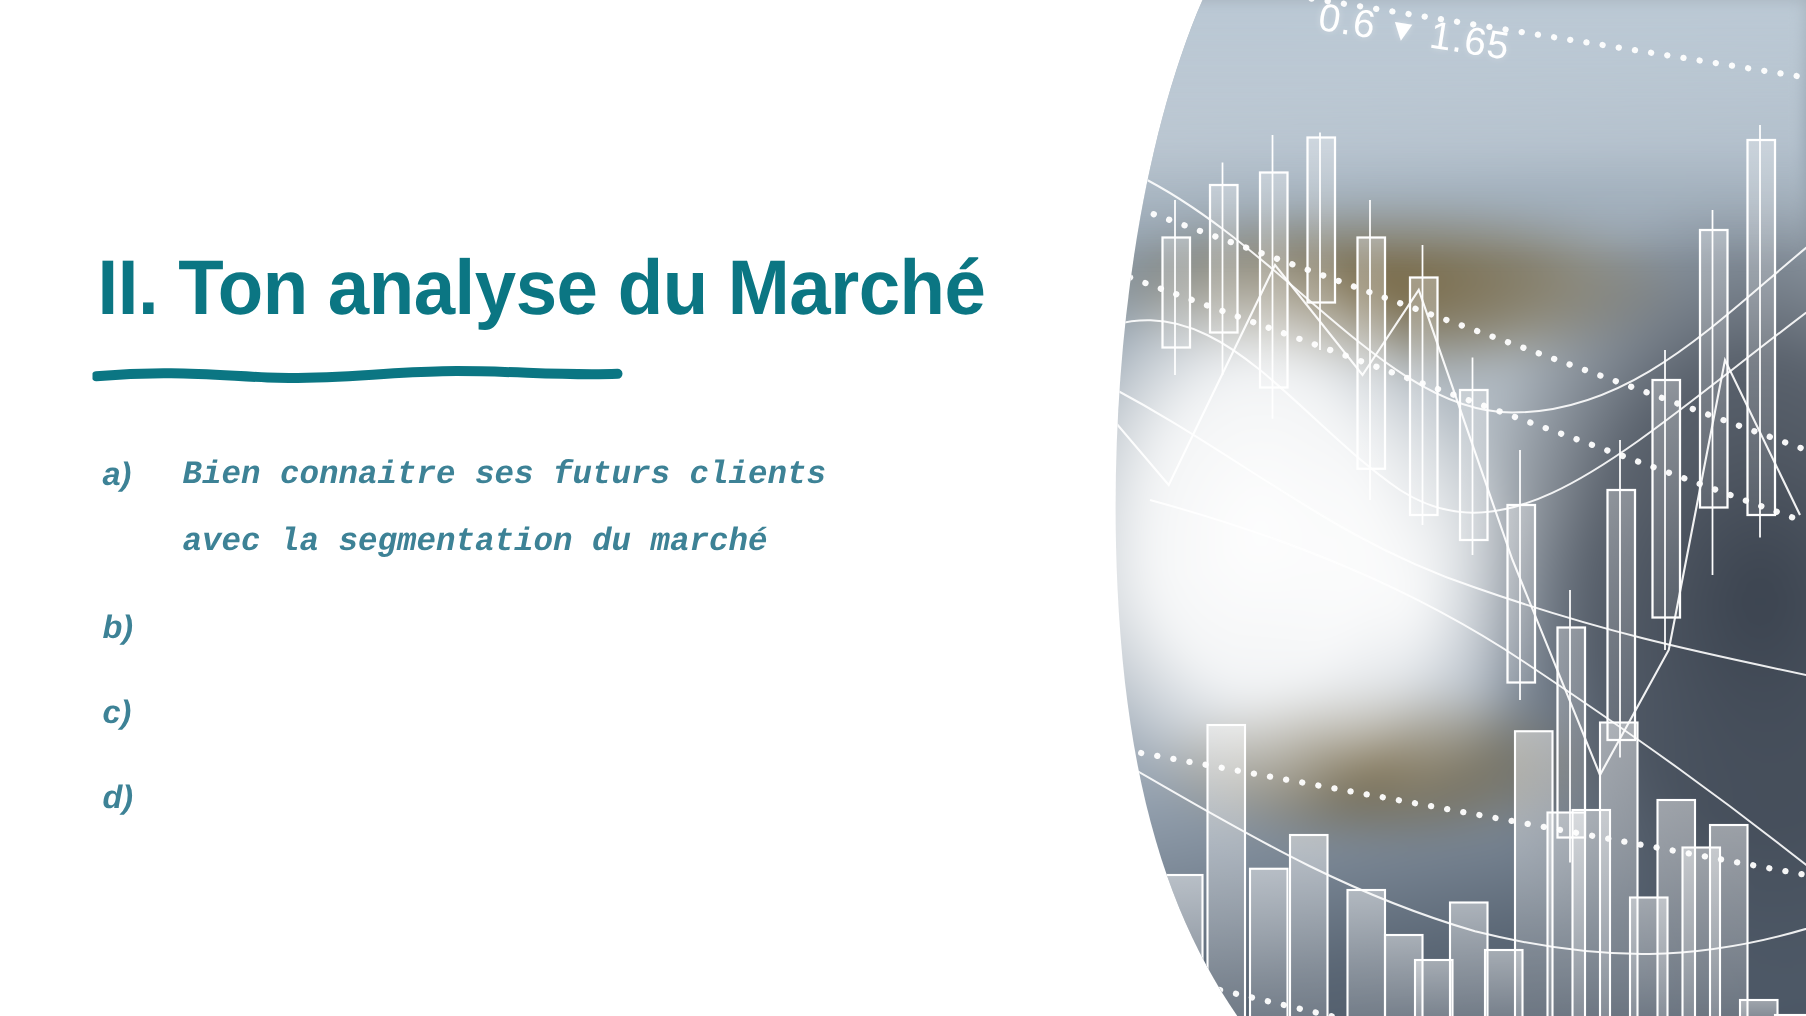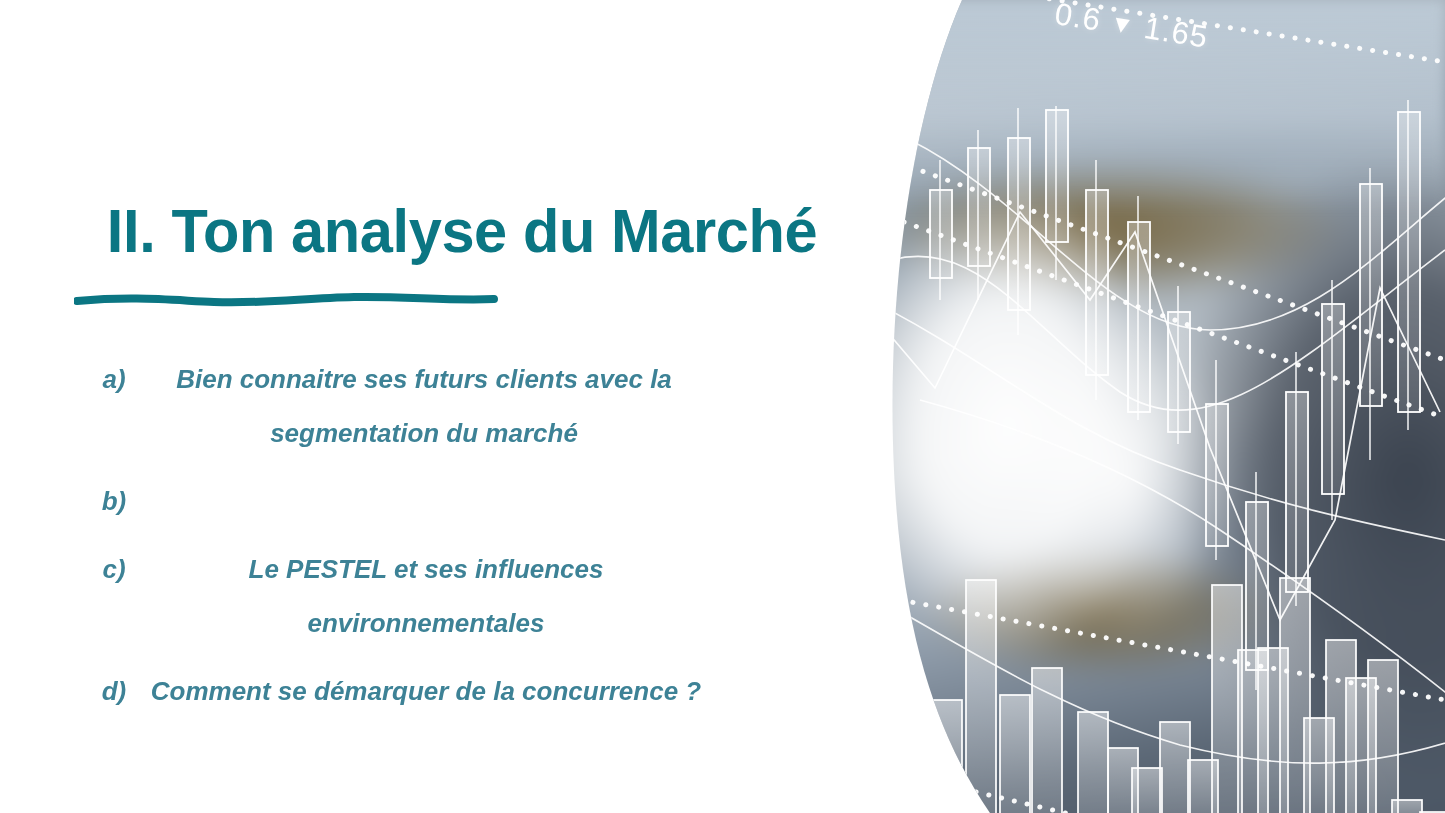--- a/index.html
+++ b/index.html
@@ -22,21 +22,20 @@
     overflow: hidden;
   }
 
   
   .content {
     position: absolute;
     left: 0;
     top: 0;
     width: 900px;
     height: 813px;
-    text-align: center;
   }
 
   .title {
     position: absolute;
     left: 78px;
     top: 198px;
     width: 800px;
     font-family: "Liberation Sans Narrow", "Liberation Sans", sans-serif;
     font-size: 62px;
     font-weight: 700;
@@ -76,21 +75,21 @@
     font-family: "Liberation Sans Narrow", "Liberation Sans", sans-serif;
     font-size: 26px;
     font-weight: 700;
     font-style: italic;
     color: #3d8296;
     line-height: 54px;
   }
 
   .bullet-text {
     flex: 1 1 auto;
-    font-family: Liberation Sans, sans-serif;
+    font-family: Liberation Mono, monospace;
     font-size: 26px;
     font-weight: 700;
     font-style: italic;
     color: #3d8296;
     line-height: 54px;
     max-width: 560px;
   }
 
   .bullet-row.wrap .bullet-text { max-width: 556px; }
 
@@ -177,26 +176,24 @@
         <div class="bullet-marker">a)</div>
         <div class="bullet-text">Bien connaitre ses futurs clients avec la segmentation du marché</div>
       </div>
 
       <div class="bullet-row">
         <div class="bullet-marker">b)</div>
       </div>
 
       <div class="bullet-row">
         <div class="bullet-marker">c)</div>
-        <div class="bullet-text">Le PESTEL et ses influences environnementales</div>
       </div>
 
       <div class="bullet-row">
         <div class="bullet-marker">d)</div>
-        <div class="bullet-text">Comment se démarquer de la concurrence ?</div>
       </div>
 
     </div>
   </div>
 
   <div class="image-panel">
 
     <div class="photo"></div>
     <div class="photo-top-haze"></div>
 

